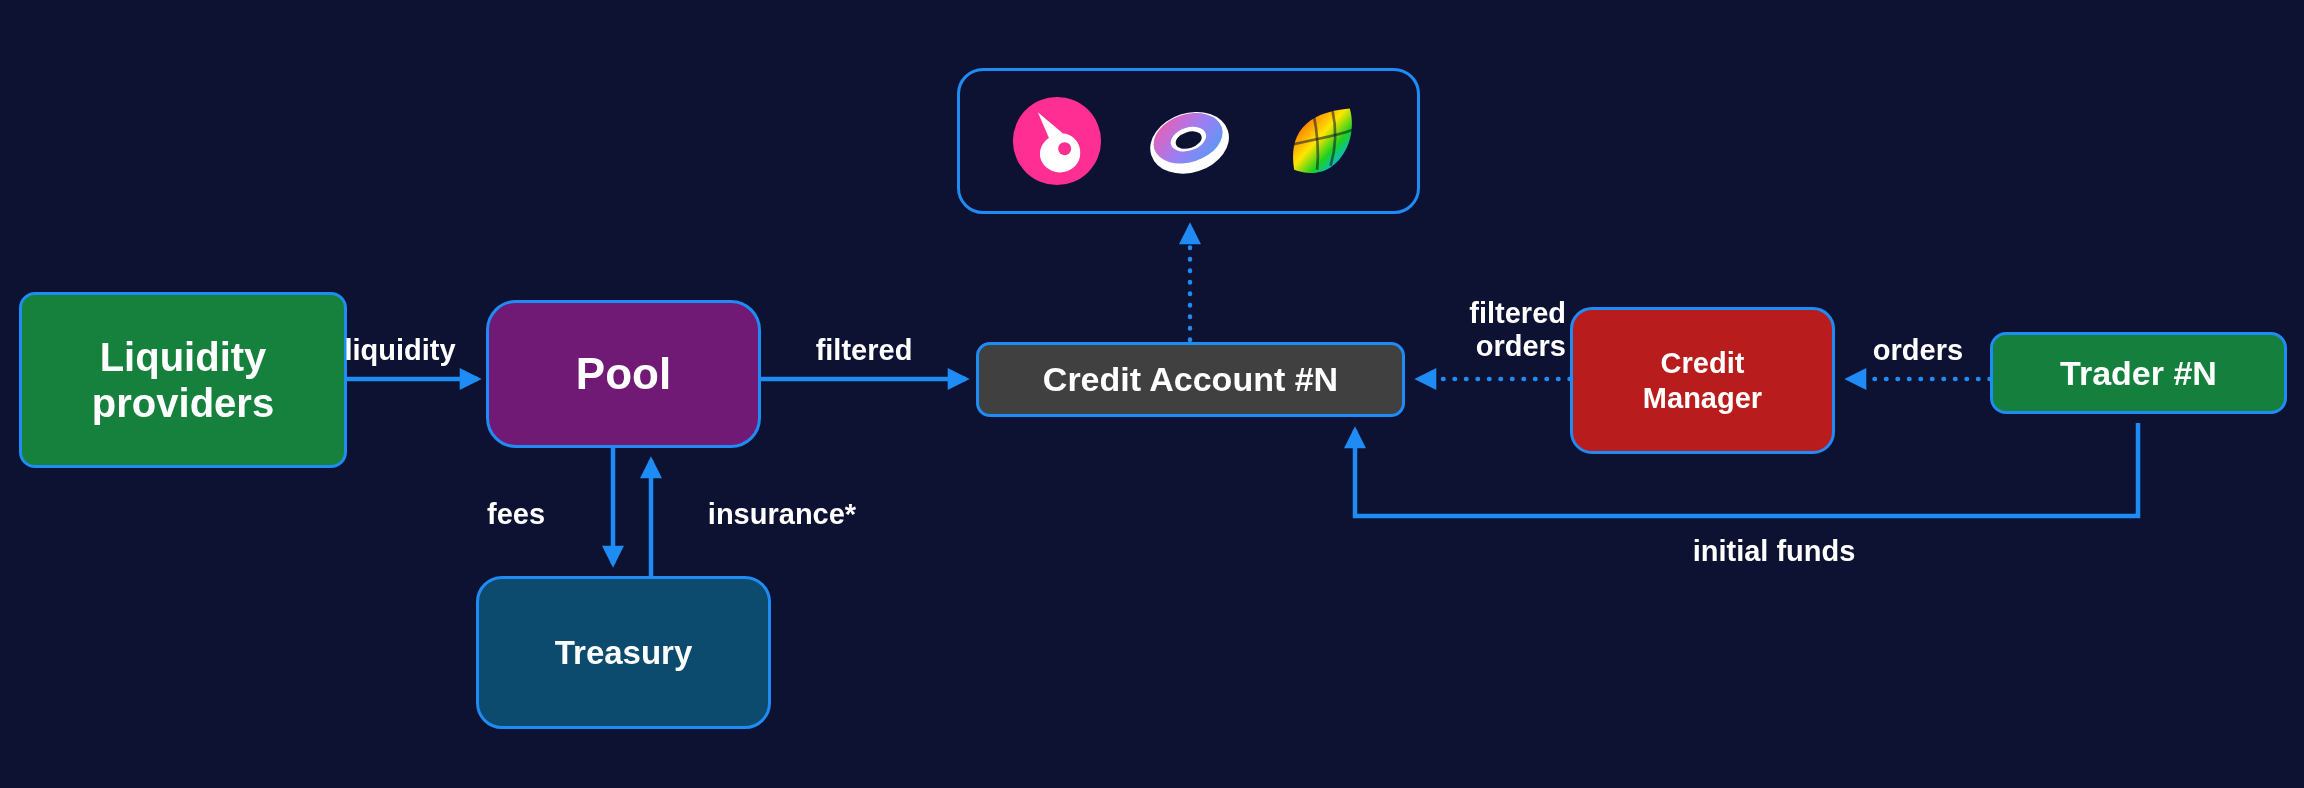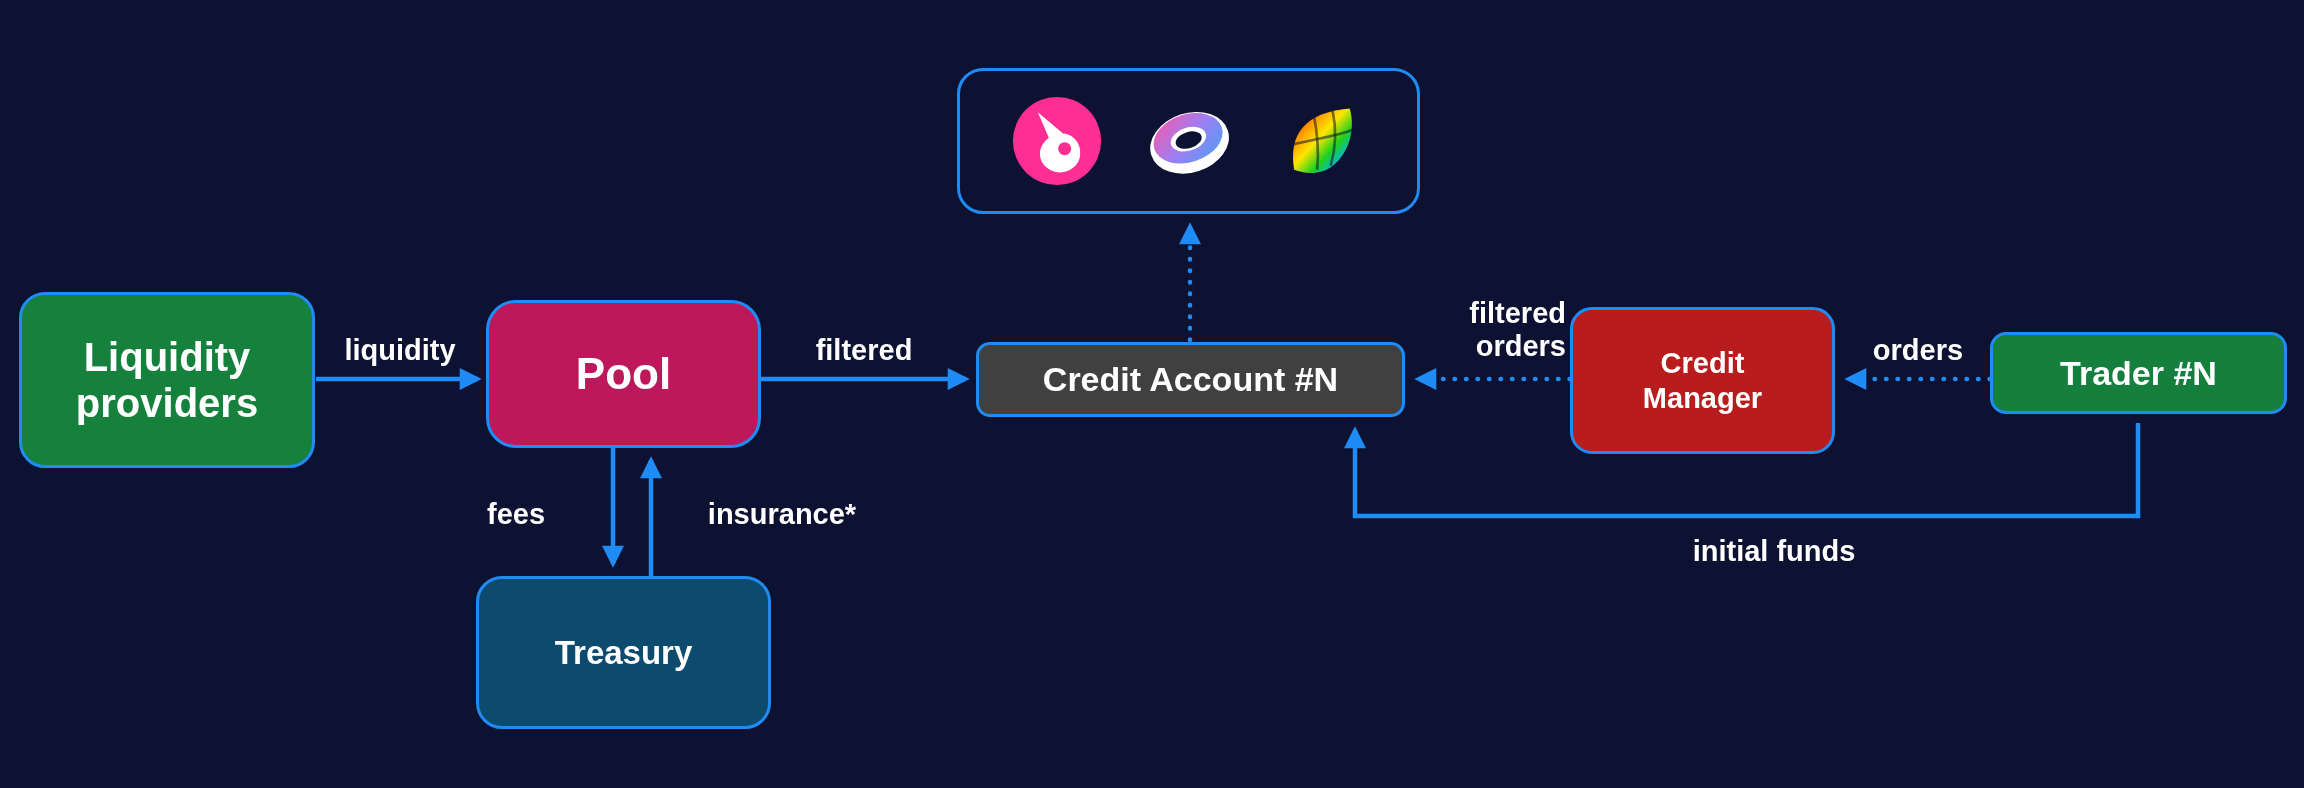--- a/index.html
+++ b/index.html
@@ -13,23 +13,23 @@
   }
   svg.wires{position:absolute;left:0;top:0;width:2304px;height:788px;pointer-events:none;z-index:1;}
   .node{
     position:absolute;
     display:flex;align-items:center;justify-content:center;
     border:3px solid #1f8bf4;
     box-sizing:border-box;
     color:#ffffff;font-weight:bold;text-align:center;
     z-index:2;
   }
-  .node-lp{left:19px;top:292px;width:296px;height:176px;border-radius:26px;background:#15813c;font-size:40px;line-height:1.15;}
+  .node-lp{left:19px;top:292px;width:328px;height:176px;border-radius:16px;background:#15813c;font-size:40px;line-height:1.15;}
   .node-lp .lbl{width:220px;}
-  .node-pool{left:486px;top:300px;width:275px;height:148px;border-radius:30px;background:#be185d;font-size:44px;}
+  .node-pool{left:486px;top:300px;width:275px;height:148px;border-radius:30px;background:#701a75;font-size:44px;}
   .node-treasury{left:476px;top:576px;width:295px;height:153px;border-radius:26px;background:#0c4a6e;font-size:33px;}
   .node-credit-account{left:976px;top:342px;width:429px;height:75px;border-radius:14px;background:#404040;font-size:34px;}
   .node-credit-manager{left:1570px;top:307px;width:265px;height:147px;border-radius:22px;background:#b91c1c;font-size:29px;line-height:1.2;}
   .node-credit-manager .lbl{width:160px;}
   .node-trader{left:1990px;top:332px;width:297px;height:82px;border-radius:16px;background:#15803d;font-size:34px;}
   .node-protocols{left:957px;top:68px;width:463px;height:146px;border-radius:26px;background:transparent;gap:40px;}
   .icon{width:92px;height:92px;display:block;}
   .edge-label{
     position:absolute;
     transform:translate(-50%,-50%);

